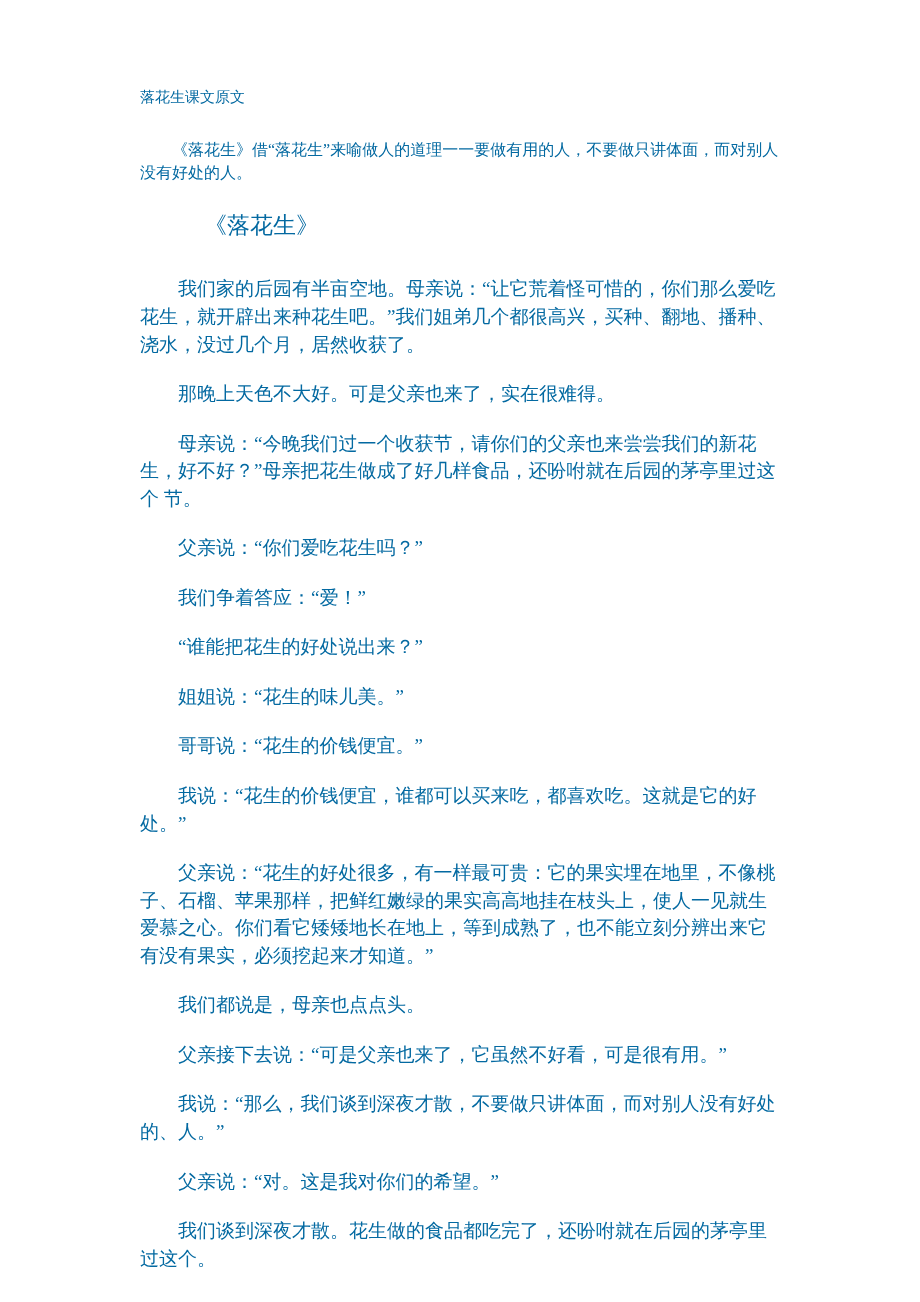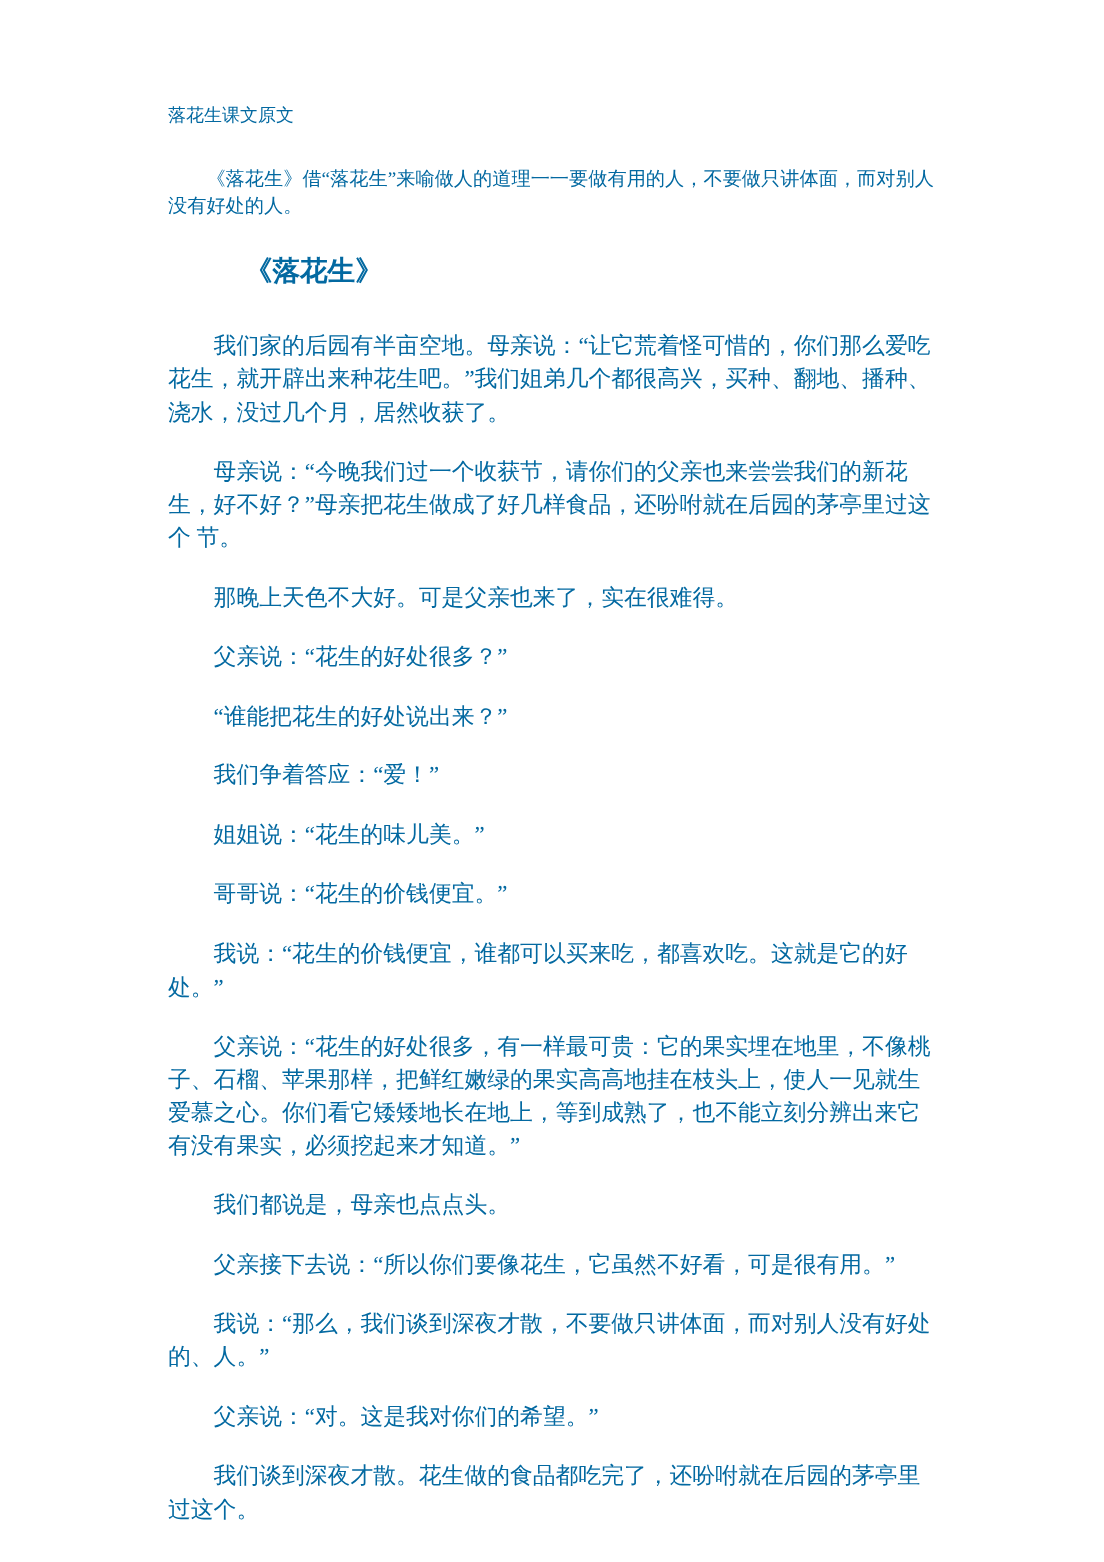--- a/index.html
+++ b/index.html
@@ -24,21 +24,21 @@
     line-height: 1.3;
   }
   .intro {
     font-size: 16px;
     line-height: 1.45;
     text-indent: 2em;
     margin: 0 0 12px 0;
   }
   .essay-heading {
     font-size: 23px;
-    font-weight: bold;
+    font-weight: normal;
     margin: 28px 0 36px 64px;
     line-height: 1.2;
   }
   .para {
     font-size: 19px;
     line-height: 1.45;
     text-indent: 2em;
     margin: 0 0 22px 0;
   }
 </style>
@@ -46,27 +46,27 @@
 <body>
 
 <div class="page">
   <h1 class="doc-title">落花生课文原文</h1>
 
   <p class="intro">《落花生》借“落花生”来喻做人的道理一一要做有用的人，不要做只讲体面，而对别人没有好处的人。</p>
 
   <h2 class="essay-heading">《落花生》</h2>
 
   <p class="para">我们家的后园有半亩空地。母亲说：“让它荒着怪可惜的，你们那么爱吃花生，就开辟出来种花生吧。”我们姐弟几个都很高兴，买种、翻地、播种、浇水，没过几个月，居然收获了。</p>
+  <p class="para">那晚上天色不大好。可是父亲也来了，实在很难得。</p>
   <p class="para">母亲说：“今晚我们过一个收获节，请你们的父亲也来尝尝我们的新花 生，好不好？”母亲把花生做成了好几样食品，还吩咐就在后园的茅亭里过这个 节。</p>
-  <p class="para">那晚上天色不大好。可是父亲也来了，实在很难得。</p>
-  <p class="para">父亲说：“花生的好处很多？”</p>
+  <p class="para">父亲说：“你们爱吃花生吗？”</p>
+  <p class="para">我们争着答应：“爱！”</p>
   <p class="para">“谁能把花生的好处说出来？”</p>
-  <p class="para">我们争着答应：“爱！”</p>
   <p class="para">姐姐说：“花生的味儿美。”</p>
   <p class="para">哥哥说：“花生的价钱便宜。”</p>
   <p class="para">我说：“花生的价钱便宜，谁都可以买来吃，都喜欢吃。这就是它的好 处。”</p>
   <p class="para">父亲说：“花生的好处很多，有一样最可贵：它的果实埋在地里，不像桃子、石榴、苹果那样，把鲜红嫩绿的果实高高地挂在枝头上，使人一见就生爱慕之心。你们看它矮矮地长在地上，等到成熟了，也不能立刻分辨出来它有没有果实，必须挖起来才知道。”</p>
   <p class="para">我们都说是，母亲也点点头。</p>
-  <p class="para">父亲接下去说：“所以你们要像花生，它虽然不好看，可是很有用。”</p>
+  <p class="para">父亲接下去说：“可是父亲也来了，它虽然不好看，可是很有用。”</p>
   <p class="para">我说：“那么，我们谈到深夜才散，不要做只讲体面，而对别人没有好处的、人。”</p>
   <p class="para">父亲说：“对。这是我对你们的希望。”</p>
   <p class="para">我们谈到深夜才散。花生做的食品都吃完了，还吩咐就在后园的茅亭里过这个。</p>
 </div>
 
 </body></html>

